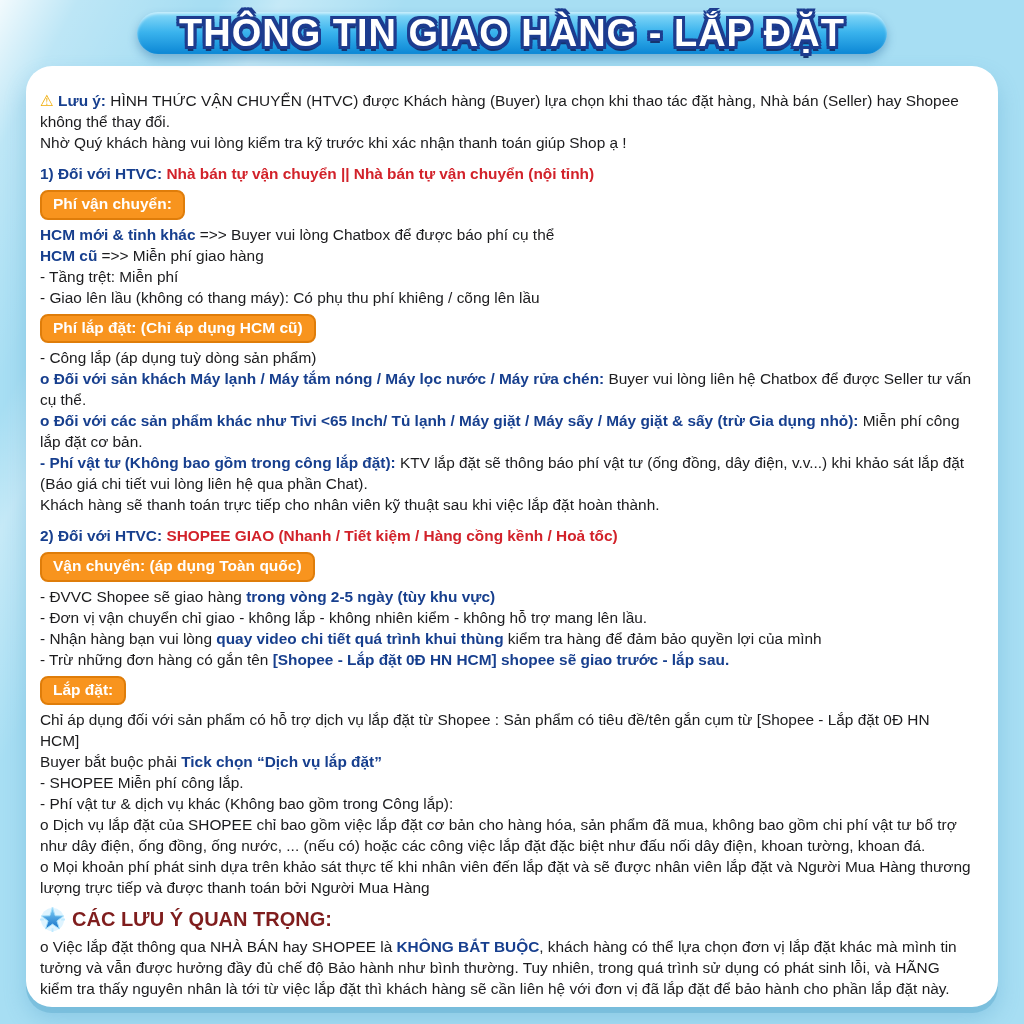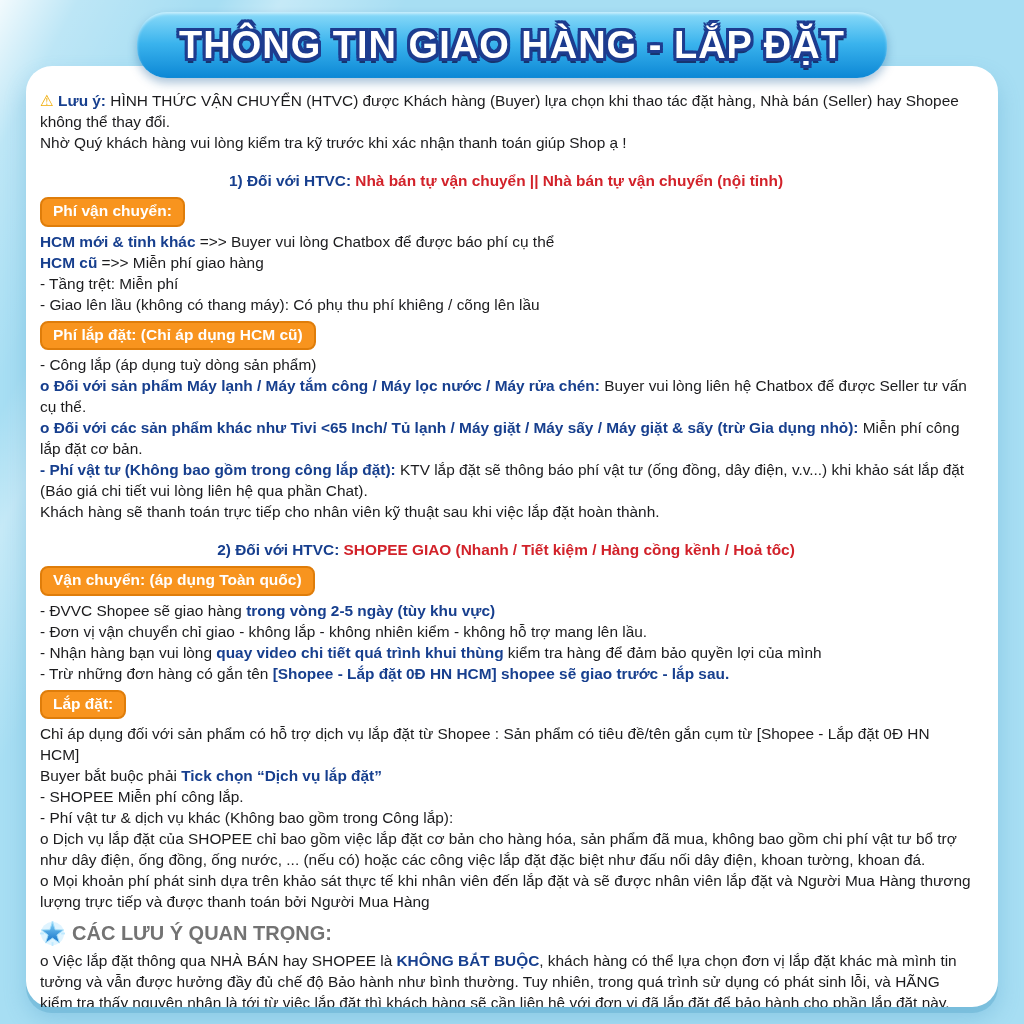--- a/index.html
+++ b/index.html
@@ -11,52 +11,52 @@
       linear-gradient(118deg, rgba(255,255,255,0) 14%, rgba(255,255,255,.35) 18%, rgba(255,255,255,0) 26%),
       #a7def3;
   }
   .card{
     position:absolute;left:26px;right:26px;top:66px;bottom:17px;
     background:#ffffff;border-radius:26px;
     box-shadow:0 6px 0 rgba(100,175,210,.50), 0 12px 22px rgba(70,150,195,.30);
   }
   .banner{
     position:absolute;top:12px;left:50%;transform:translateX(-50%);
-    min-width:732px;height:66px;box-sizing:border-box;padding:0 42px;
+    min-width:732px;height:42px;box-sizing:border-box;padding:0 42px;
     border-radius:30px;z-index:5;
     background:linear-gradient(180deg,#8bdbf9 0%,#3ab3ed 48%,#0c87d5 100%);
     box-shadow:inset 0 2px 3px rgba(255,255,255,.55), 0 5px 10px rgba(20,90,150,.35);
     display:flex;align-items:center;justify-content:center;
   }
   .banner-title{
     font-size:38px;font-weight:800;color:#ffffff;letter-spacing:1px;white-space:nowrap;
     text-shadow:
       -3px -3px 0 #1d3c8f, -3px 0 0 #1d3c8f, -3px 3px 0 #1d3c8f,
        0 -3px 0 #1d3c8f,  0 3px 0 #1d3c8f,
        3px -3px 0 #1d3c8f,  3px 0 0 #1d3c8f,  3px 3px 0 #1d3c8f,
        0 5px 0 #16346f;
   }
   .content{
     position:absolute;inset:0;padding:24px 26px 6px 14px;overflow:hidden;
     font-size:15.4px;line-height:21px;color:#1c1c1e;
   }
   .line{margin:0;}
-  .line.head{margin-top:17px;text-align:center;}
+  .line.head{margin-top:10px;}
   .normal{color:#1c1c1e;}
   .blue{color:#173f8e;font-weight:700;}
   .red{color:#d2222a;font-weight:700;}
   .warn{color:#f0ac08;}
   .badge{
     width:fit-content;background:#f8941e;border:2px solid #df7d0a;border-radius:8px;
     color:#ffffff;font-weight:700;font-size:15.5px;line-height:1;
     padding:4px 11px 6px;margin:6px 0 4px;
   }
   .important{
     display:flex;align-items:center;gap:7px;
-    color:#737373;font-weight:800;font-size:20px;line-height:26px;margin:8px 0 4px;
+    color:#7f1d1d;font-weight:800;font-size:20px;line-height:26px;margin:8px 0 4px;
   }
   .important .ic{display:inline-flex;}
 </style>
 </head>
 <body>
 
 <div class="banner">
   <span class="banner-title">THÔNG TIN GIAO HÀNG - LẮP ĐẶT</span>
 </div>
 
@@ -65,21 +65,21 @@
       <p class="line"><span class="warn">⚠</span><span class="blue"> Lưu ý: </span><span class="normal">HÌNH THỨC VẬN CHUYỂN (HTVC) được Khách hàng (Buyer) lựa chọn khi thao tác đặt hàng, Nhà bán (Seller) hay Shopee không thể thay đổi.</span></p>
       <p class="line"><span class="normal">Nhờ Quý khách hàng vui lòng kiểm tra kỹ trước khi xác nhận thanh toán giúp Shop ạ !</span></p>
       <p class="line head"><span class="blue">1) Đối với HTVC: </span><span class="red">Nhà bán tự vận chuyển || Nhà bán tự vận chuyển (nội tỉnh)</span></p>
       <div class="badge">Phí vận chuyển:</div>
       <p class="line"><span class="blue">HCM mới &amp; tỉnh khác</span><span class="normal"> =&gt;&gt; Buyer vui lòng Chatbox để được báo phí cụ thể</span></p>
       <p class="line"><span class="blue">HCM cũ</span><span class="normal"> =&gt;&gt; Miễn phí giao hàng</span></p>
       <p class="line"><span class="normal">- Tầng trệt: Miễn phí</span></p>
       <p class="line"><span class="normal">- Giao lên lầu (không có thang máy): Có phụ thu phí khiêng / cõng lên lầu</span></p>
       <div class="badge">Phí lắp đặt: (Chỉ áp dụng HCM cũ)</div>
       <p class="line"><span class="normal">- Công lắp (áp dụng tuỳ dòng sản phẩm)</span></p>
-      <p class="line"><span class="blue">o Đối với sản phẩm Máy lạnh / Máy tắm công / Máy lọc nước / Máy rửa chén:</span><span class="normal"> Buyer vui lòng liên hệ Chatbox để được Seller tư vấn cụ thể.</span></p>
+      <p class="line"><span class="blue">o Đối với sản khách Máy lạnh / Máy tắm nóng / Máy lọc nước / Máy rửa chén:</span><span class="normal"> Buyer vui lòng liên hệ Chatbox để được Seller tư vấn cụ thể.</span></p>
       <p class="line"><span class="blue">o Đối với các sản phẩm khác như Tivi &lt;65 Inch/ Tủ lạnh / Máy giặt / Máy sấy / Máy giặt &amp; sấy (trừ Gia dụng nhỏ):</span><span class="normal"> Miễn phí công lắp đặt cơ bản.</span></p>
       <p class="line"><span class="blue">- Phí vật tư (Không bao gồm trong công lắp đặt):</span><span class="normal"> KTV lắp đặt sẽ thông báo phí vật tư (ống đồng, dây điện, v.v...) khi khảo sát lắp đặt</span></p>
       <p class="line"><span class="normal">(Báo giá chi tiết vui lòng liên hệ qua phần Chat).</span></p>
       <p class="line"><span class="normal">Khách hàng sẽ thanh toán trực tiếp cho nhân viên kỹ thuật sau khi việc lắp đặt hoàn thành.</span></p>
       <p class="line head"><span class="blue">2) Đối với HTVC: </span><span class="red">SHOPEE GIAO (Nhanh / Tiết kiệm / Hàng cồng kềnh / Hoả tốc)</span></p>
       <div class="badge">Vận chuyển: (áp dụng Toàn quốc)</div>
       <p class="line"><span class="normal">- ĐVVC Shopee sẽ giao hàng </span><span class="blue">trong vòng 2-5 ngày (tùy khu vực)</span></p>
       <p class="line"><span class="normal">- Đơn vị vận chuyển chỉ giao - không lắp - không nhiên kiểm - không hỗ trợ mang lên lầu.</span></p>
       <p class="line"><span class="normal">- Nhận hàng bạn vui lòng </span><span class="blue">quay video chi tiết quá trình khui thùng</span><span class="normal"> kiểm tra hàng để đảm bảo quyền lợi của mình</span></p>
       <p class="line"><span class="normal">- Trừ những đơn hàng có gắn tên </span><span class="blue">[Shopee - Lắp đặt 0Đ HN HCM] shopee sẽ giao trước - lắp sau.</span></p>

